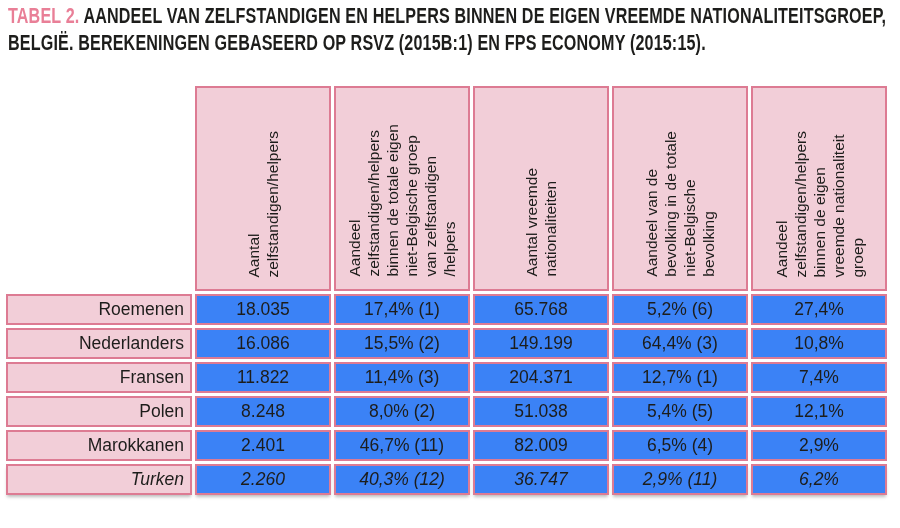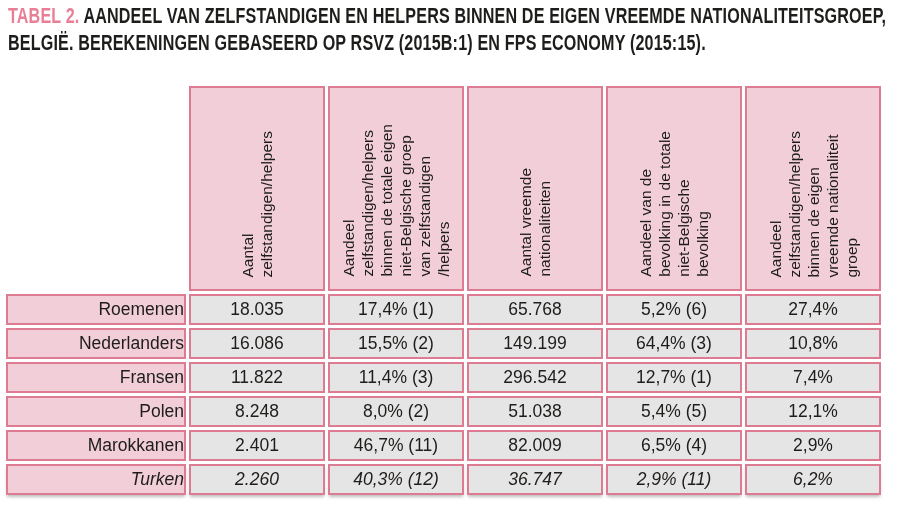--- a/index.html
+++ b/index.html
@@ -64,26 +64,27 @@
     font-size: 15.5px;
     line-height: 19px;
     white-space: pre-line;
     text-align: left;
   }
   .tbl td.rowlabel {
     width: 176px;
     height: 27px;
     background: #f2ced8;
     text-align: right;
+    padding-right: 6px;
     font-size: 17.5px;
   }
   .tbl td.val {
     width: 132px;
     height: 27px;
-    background: #e5e5e5;
+    background: #3b82f6;
     text-align: center;
     font-size: 17.5px;
     margin-top: 16px;
   }
   .tbl tr:last-child td {
     box-shadow: 0 3px 3px -1px rgba(110, 110, 110, 0.45);
     font-style: italic;
   }
 </style>
 </head>
@@ -131,21 +132,21 @@
       <td class="val">16.086</td>
       <td class="val">15,5% (2)</td>
       <td class="val">149.199</td>
       <td class="val">64,4% (3)</td>
       <td class="val">10,8%</td>
     </tr>
     <tr>
       <td class="rowlabel">Fransen</td>
       <td class="val">11.822</td>
       <td class="val">11,4% (3)</td>
-      <td class="val">296.542</td>
+      <td class="val">204.371</td>
       <td class="val">12,7% (1)</td>
       <td class="val">7,4%</td>
     </tr>
     <tr>
       <td class="rowlabel">Polen</td>
       <td class="val">8.248</td>
       <td class="val">8,0% (2)</td>
       <td class="val">51.038</td>
       <td class="val">5,4% (5)</td>
       <td class="val">12,1%</td>

